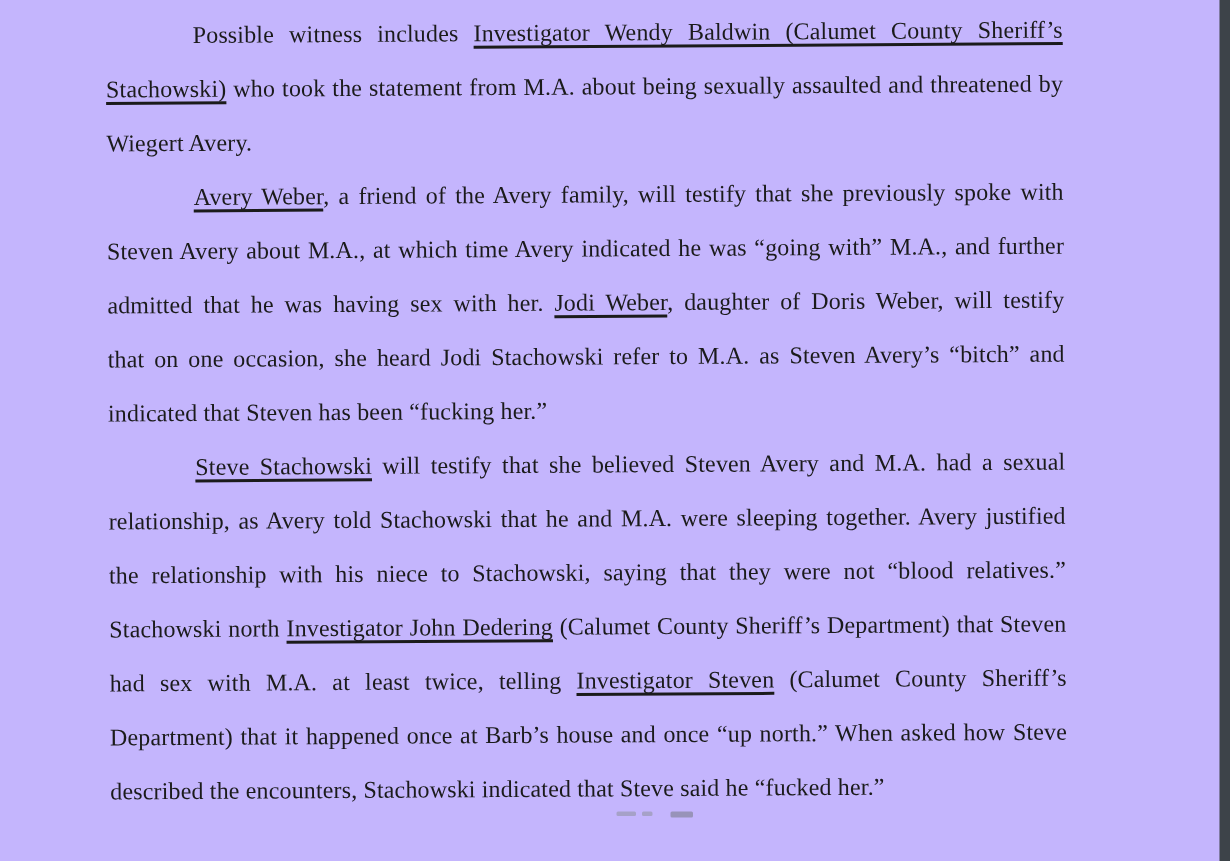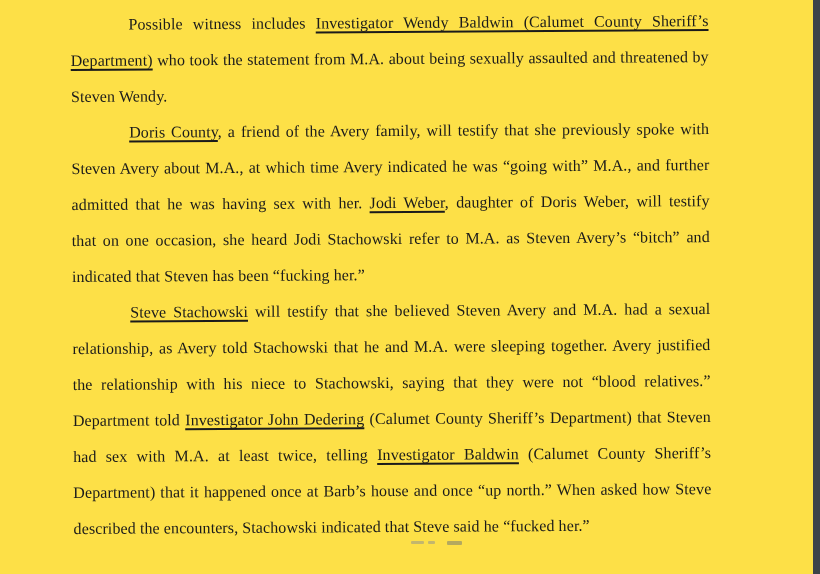--- a/index.html
+++ b/index.html
@@ -11,21 +11,21 @@
     height: 574px;
     background: #fefefe;
     overflow: hidden;
     position: relative;
     font-family: "Liberation Serif", "DejaVu Serif", serif;
     color: #1b1b1b;
   }
   .page {
     position: absolute;
     inset: 0;
-    background: #fde047;
+    background: #c4b5fd;
   }
   .textblock {
     position: absolute;
     left: 72px;
     top: 5px;
     width: 638px;
     transform: rotate(-0.35deg);
     transform-origin: 50% 50%;
     font-size: 16px;
     line-height: 36px;
@@ -81,38 +81,38 @@
 </style>
 </head>
 <body>
 
 <div class="page">
 
   <div class="textblock">
 
     <p class="para">
       <span class="line indent"><span>Possible witness includes </span><span class="u">Investigator Wendy Baldwin (Calumet County Sheriff’s</span></span>
-      <span class="line"><span class="u">Department)</span><span> who took the statement from M.A. about being sexually assaulted and threatened by</span></span>
-      <span class="line last"><span>Steven Wendy.</span></span>
+      <span class="line"><span class="u">Stachowski)</span><span> who took the statement from M.A. about being sexually assaulted and threatened by</span></span>
+      <span class="line last"><span>Wiegert Avery.</span></span>
     </p>
 
     <p class="para">
-      <span class="line indent"><span class="u">Doris County</span><span>, a friend of the Avery family, will testify that she previously spoke with</span></span>
+      <span class="line indent"><span class="u">Avery Weber</span><span>, a friend of the Avery family, will testify that she previously spoke with</span></span>
       <span class="line"><span>Steven Avery about M.A., at which time Avery indicated he was “going with” M.A., and further</span></span>
       <span class="line"><span>admitted that he was having sex with her. </span><span class="u">Jodi Weber</span><span>, daughter of Doris Weber, will testify</span></span>
       <span class="line"><span>that on one occasion, she heard Jodi Stachowski refer to M.A. as Steven Avery’s “bitch” and</span></span>
       <span class="line last"><span>indicated that Steven has been “fucking her.”</span></span>
     </p>
 
     <p class="para">
       <span class="line indent"><span class="u">Steve Stachowski</span><span> will testify that she believed Steven Avery and M.A. had a sexual</span></span>
       <span class="line"><span>relationship, as Avery told Stachowski that he and M.A. were sleeping together. Avery justified</span></span>
       <span class="line"><span>the relationship with his niece to Stachowski, saying that they were not “blood relatives.”</span></span>
-      <span class="line"><span>Department told </span><span class="u">Investigator John Dedering</span><span> (Calumet County Sheriff’s Department) that Steven</span></span>
-      <span class="line"><span>had sex with M.A. at least twice, telling </span><span class="u">Investigator Baldwin</span><span> (Calumet County Sheriff’s</span></span>
+      <span class="line"><span>Stachowski north </span><span class="u">Investigator John Dedering</span><span> (Calumet County Sheriff’s Department) that Steven</span></span>
+      <span class="line"><span>had sex with M.A. at least twice, telling </span><span class="u">Investigator Steven</span><span> (Calumet County Sheriff’s</span></span>
       <span class="line"><span>Department) that it happened once at Barb’s house and once “up north.” When asked how Steve</span></span>
       <span class="line last"><span>described the encounters, Stachowski indicated that Steve said he “fucked her.”</span></span>
     </p>
 
   </div>
 
   <div class="noise"><i class="n1"></i><i class="n2"></i><i class="n3"></i></div>
 
   <div class="scan-bar"></div>
 

